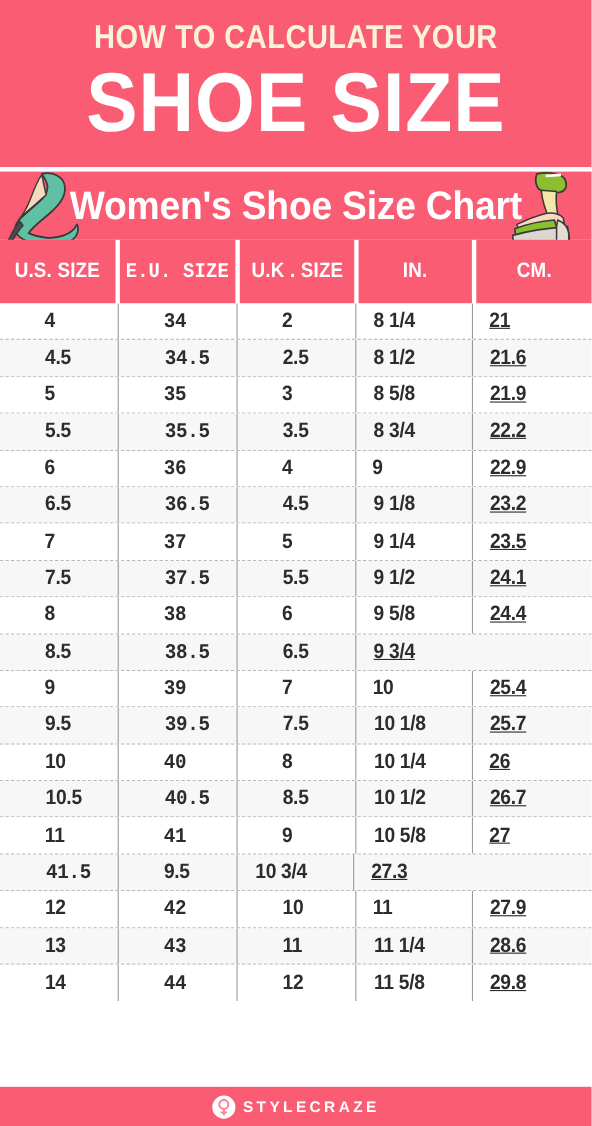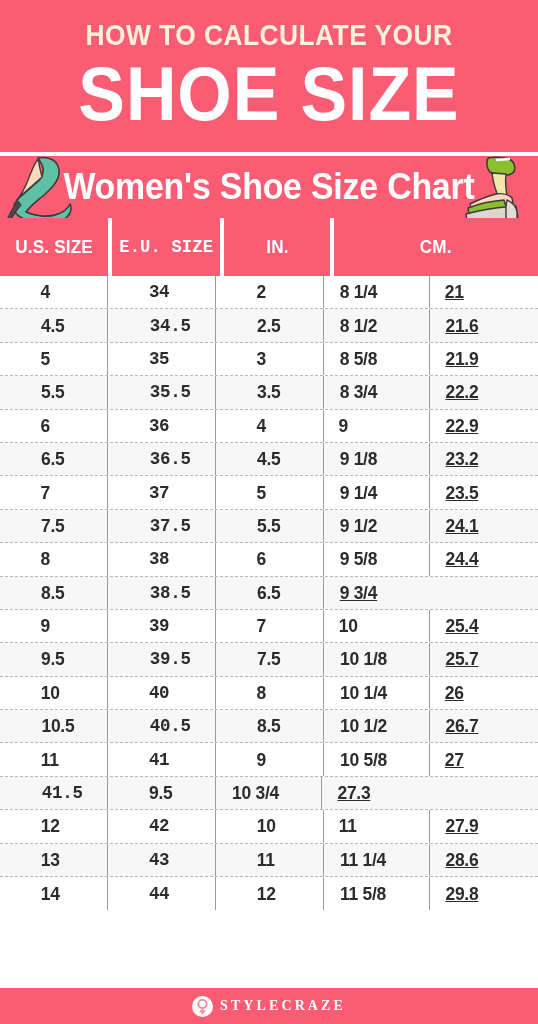--- a/index.html
+++ b/index.html
@@ -143,21 +143,20 @@
   
   .footer {
     position: absolute;
     left: 0; right: 0; bottom: 0;
     height: 36px;
     background: #fa5c74;
     display: flex;
     align-items: center;
     justify-content: center;
     gap: 7px;
-    font-family: Liberation Serif, serif;
   }
   .logo-badge {
     width: 21px;
     height: 21px;
     border-radius: 50%;
     background: #ffffff;
     display: flex;
     align-items: center;
     justify-content: center;
   }
@@ -202,20 +201,23 @@
     </svg>
   </div>
 
   <div class="col-head-row">
     <div class="col-head c0">
         <span>U.S. SIZE</span>
       </div>
     <div class="col-head c1">
         <span>E.U. SIZE</span>
       </div>
+    <div class="col-head c2">
+        <span>U.K . SIZE</span>
+      </div>
     <div class="col-head c3">
         <span>IN.</span>
       </div>
     <div class="col-head c4">
         <span>CM.</span>
       </div>
   </div>
 
   <div class="table-body" id="table-body">
       <div class="row">

